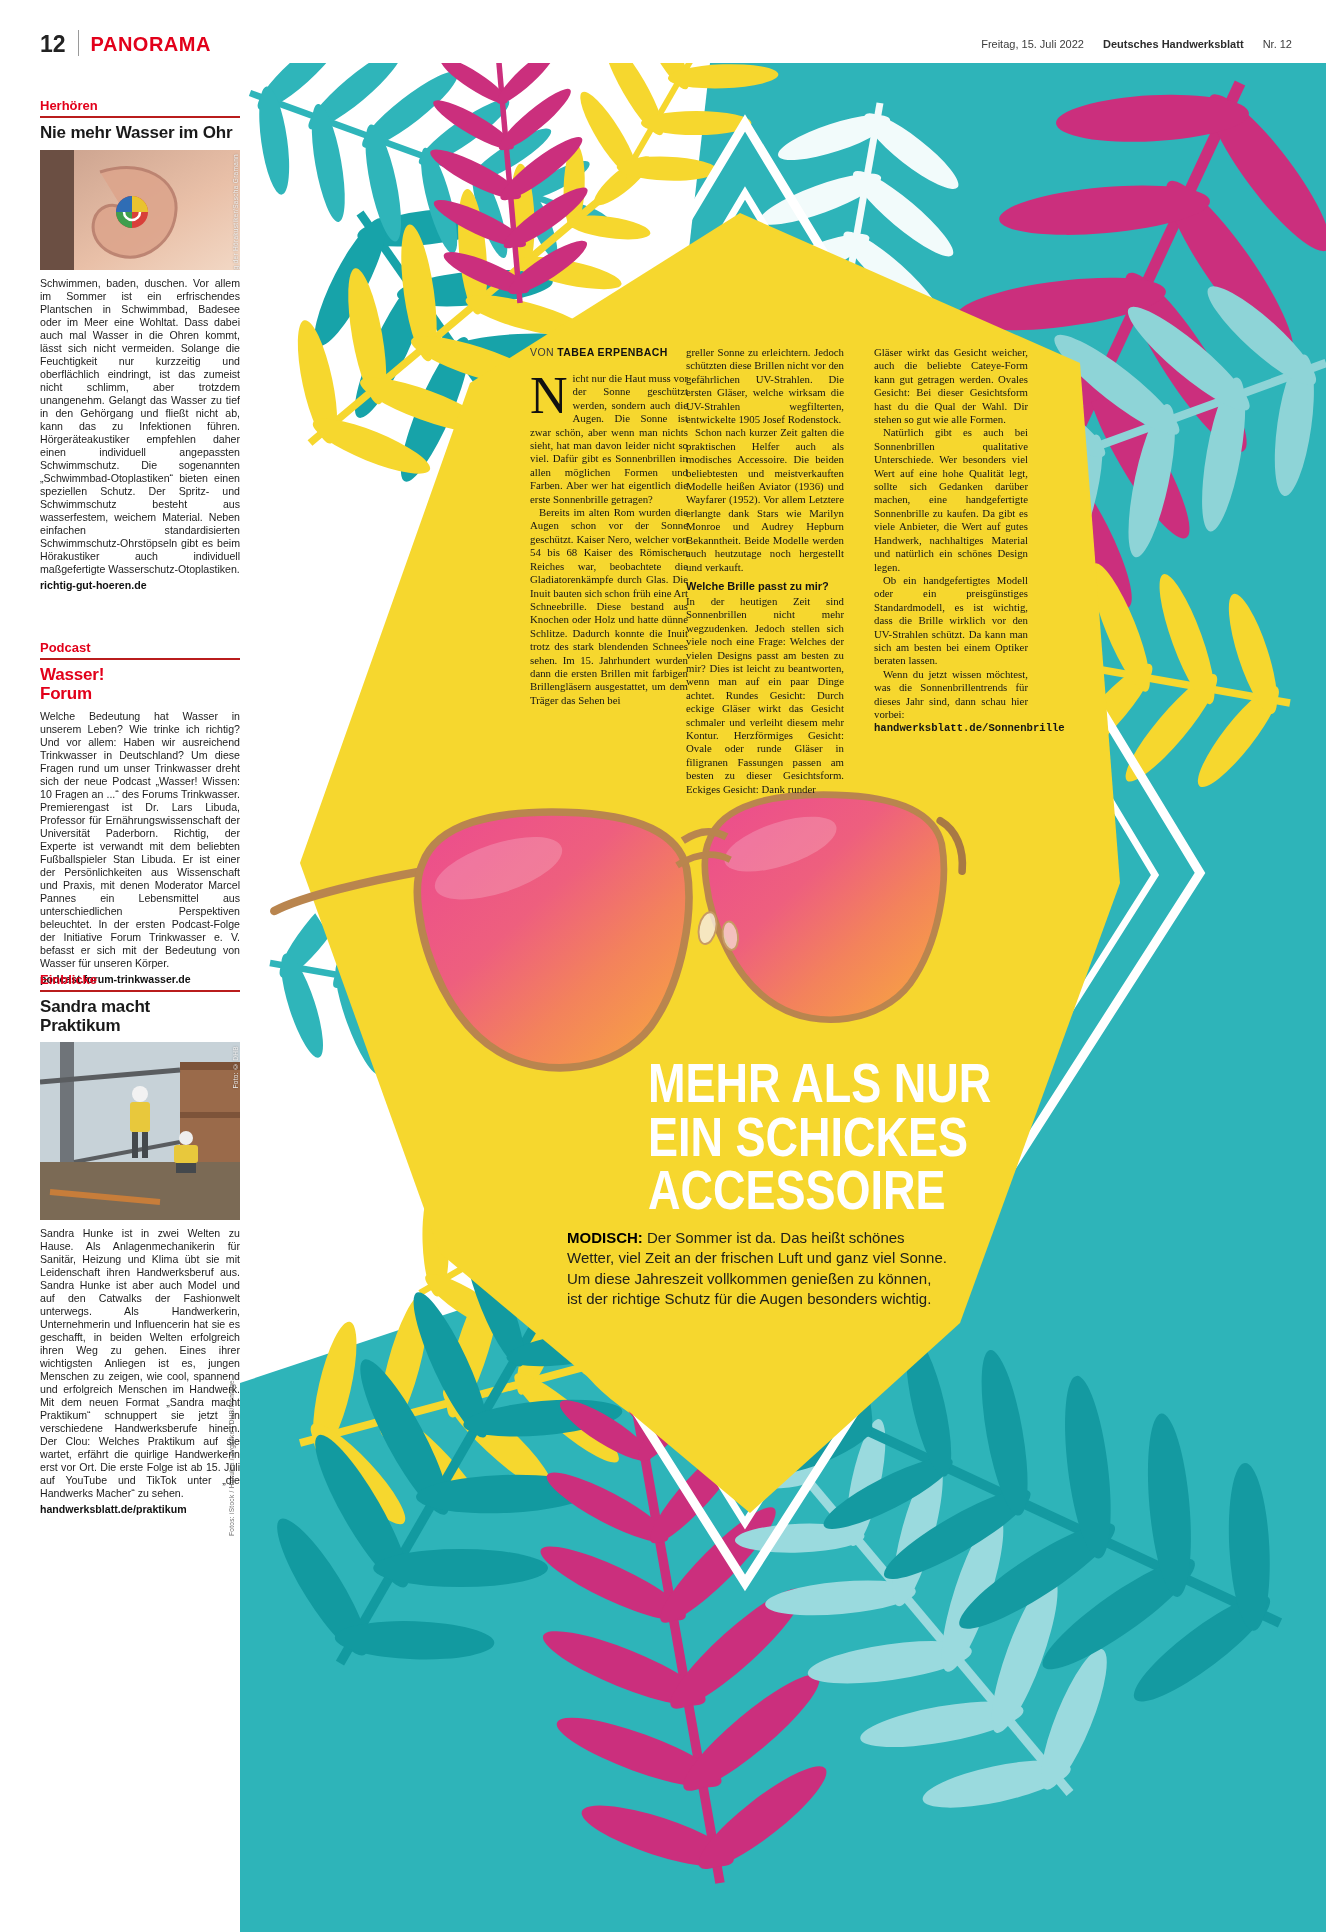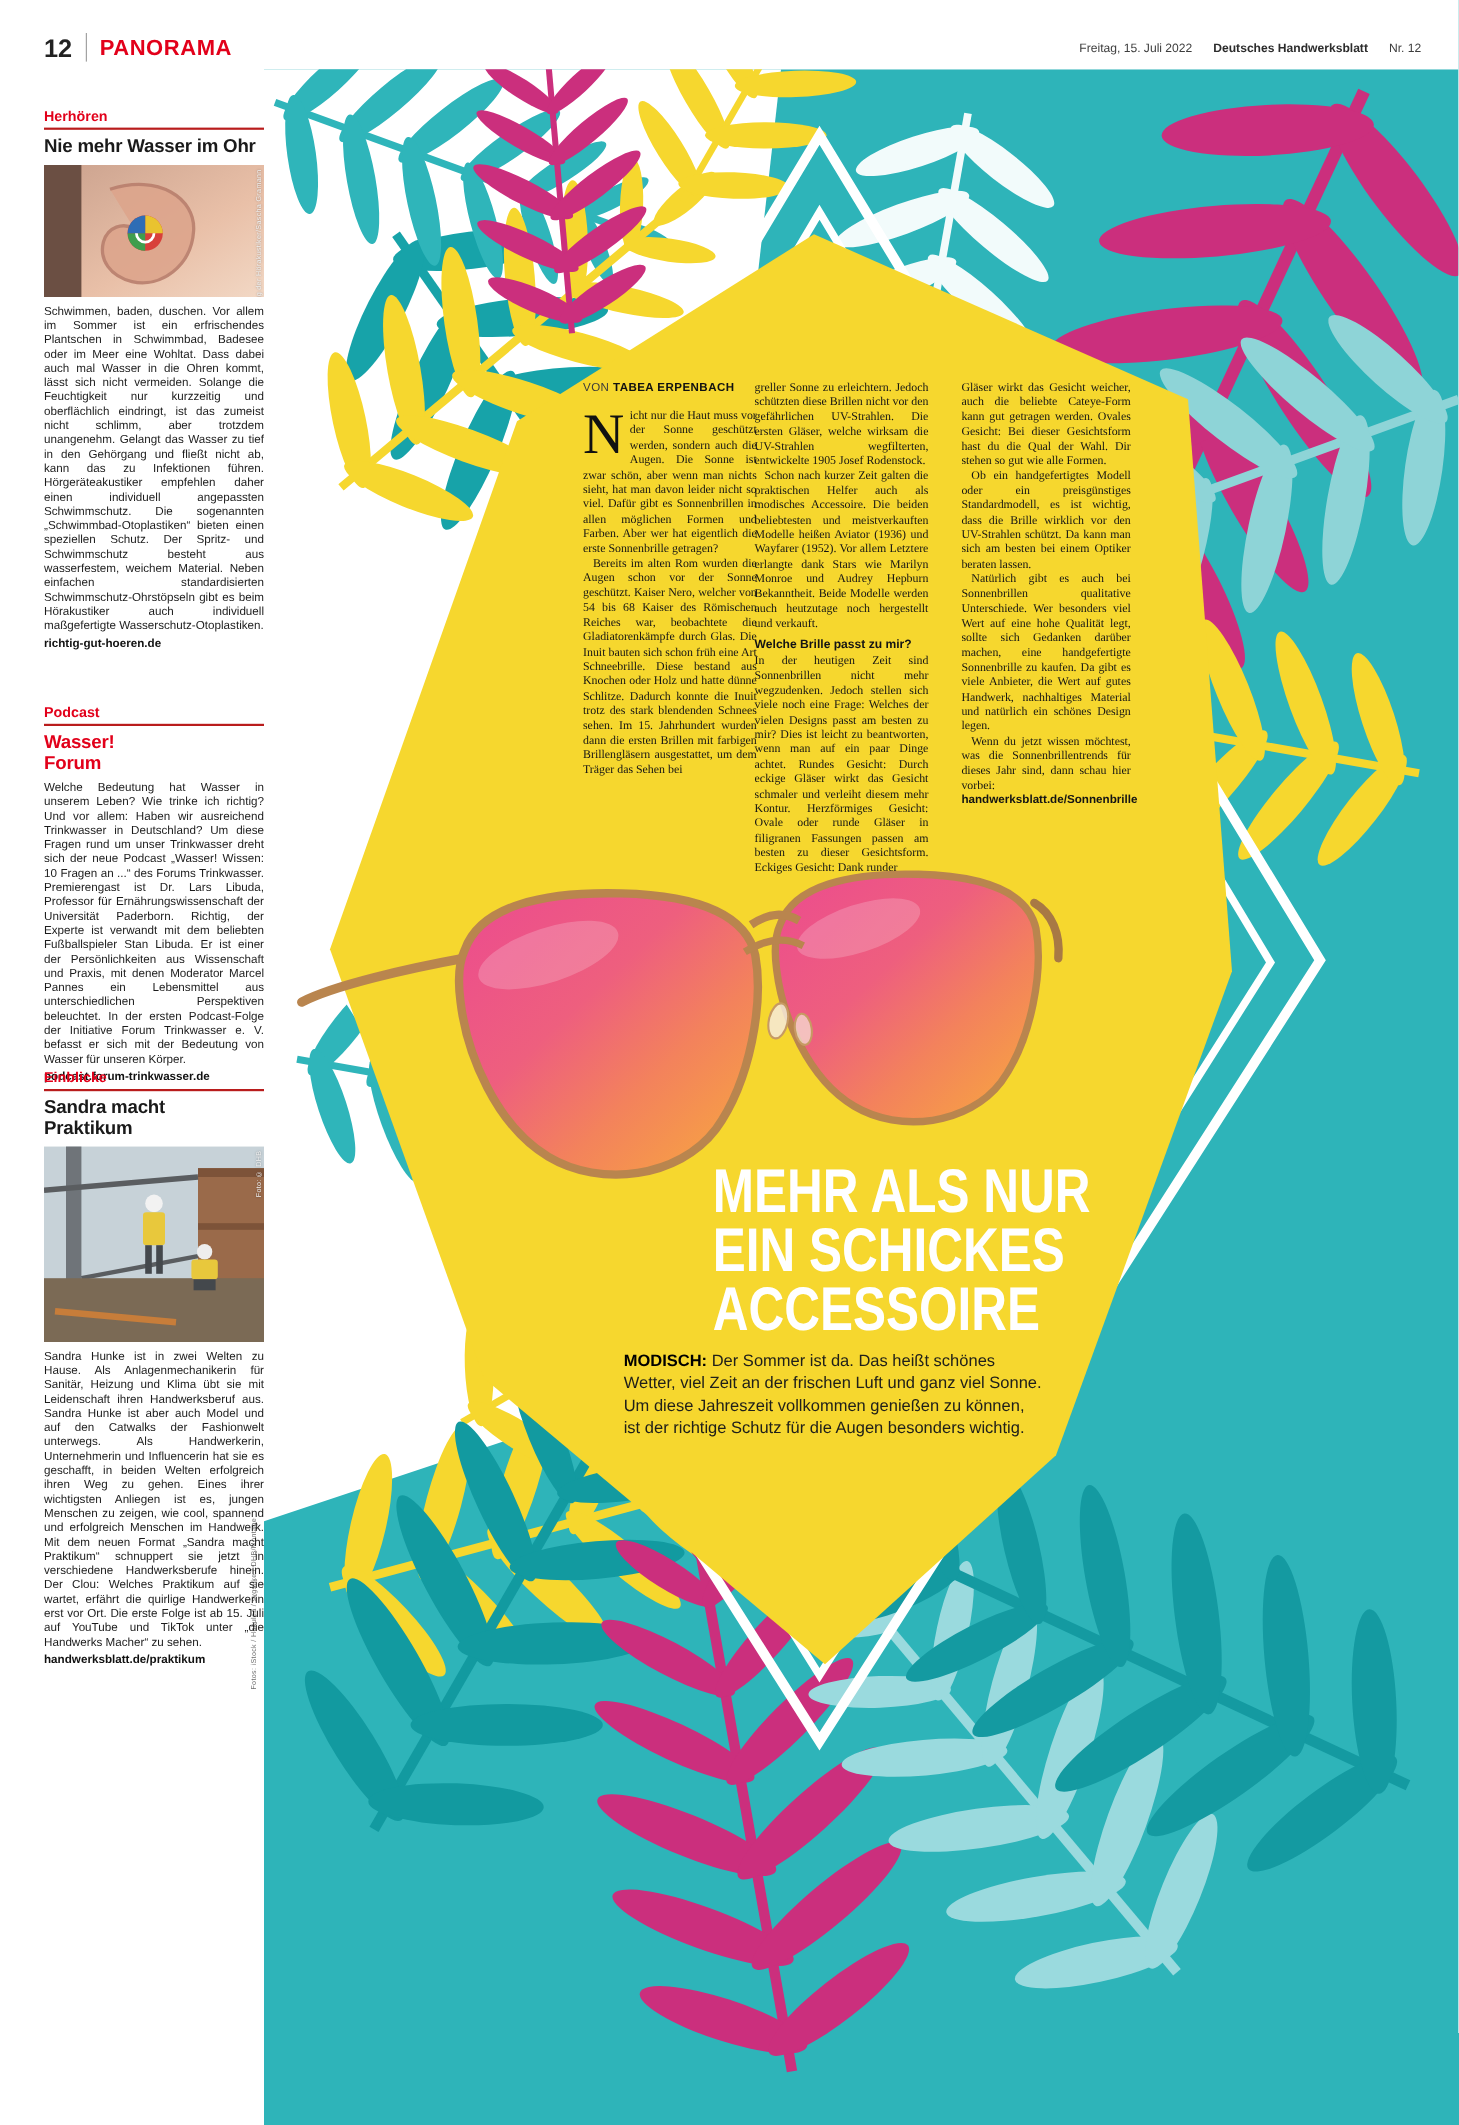--- a/index.html
+++ b/index.html
@@ -30,21 +30,21 @@
   .illus{position:absolute;left:240px;top:63px;width:1086px;height:1869px;}
 
   
   .byline{position:absolute;left:530px;top:346px;font-size:10.5px;letter-spacing:.4px;color:#3b3b3b;}
   .byline b{color:#111;}
   .acol{position:absolute;font-family:"Liberation Serif",serif;font-size:10.8px;line-height:13.4px;text-align:justify;color:#141414;}
   .acol p{margin:0;text-indent:9px;}
   .acol p.first{text-indent:0;}
   .dropcap{float:left;font-size:52px;line-height:41px;padding:3px 5px 0 0;color:#111;}
   .subhead{font-family:"Liberation Sans",sans-serif;font-weight:bold;font-size:11px;line-height:13px;margin:6px 0 2px 0 !important;text-indent:0 !important;text-align:left;}
-  .col-link{font-family:Liberation Sans, sans-serif;font-weight:bold;font-size:10.6px;}
+  .col-link{font-family:Liberation Mono, monospace;font-weight:bold;font-size:10.6px;}
 
   .headline{position:absolute;left:648px;top:1056px;color:#fff;font-weight:bold;font-size:50px;line-height:.96;letter-spacing:0;transform:scale(.9,1.12);transform-origin:left top;white-space:nowrap;}
   .standfirst{position:absolute;left:567px;top:1228px;width:382px;font-size:15px;line-height:1.36;color:#20201a;}
   .standfirst .lbl{color:#000000;font-weight:bold;}
 </style>
 </head>
 <body>
 
 <div class="page">
 
@@ -139,22 +139,22 @@
 
   <div class="acol" style="left:686px;top:346px;width:158px;">
     <p class="first"><span>greller Sonne zu erleichtern. Jedoch schützten diese Brillen nicht vor den gefährlichen UV-Strahlen. Die ersten Gläser, welche wirksam die UV-Strahlen wegfilterten, entwickelte 1905 Josef Rodenstock.</span></p>
     <p><span>Schon nach kurzer Zeit galten die praktischen Helfer auch als modisches Accessoire. Die beiden beliebtesten und meistverkauften Modelle heißen Aviator (1936) und Wayfarer (1952). Vor allem Letztere erlangte dank Stars wie Marilyn Monroe und Audrey Hepburn Bekanntheit. Beide Modelle werden auch heutzutage noch hergestellt und verkauft.</span></p>
     <p class="subhead">Welche Brille passt zu mir?</p>
     <p class="first"><span>In der heutigen Zeit sind Sonnenbrillen nicht mehr wegzudenken. Jedoch stellen sich viele noch eine Frage: Welches der vielen Designs passt am besten zu mir? Dies ist leicht zu beantworten, wenn man auf ein paar Dinge achtet. Rundes Gesicht: Durch eckige Gläser wirkt das Gesicht schmaler und verleiht diesem mehr Kontur. Herzförmiges Gesicht: Ovale oder runde Gläser in filigranen Fassungen passen am besten zu dieser Gesichtsform. Eckiges Gesicht: Dank runder</span></p>
   </div>
 
   <div class="acol" style="left:874px;top:346px;width:154px;">
     <p class="first"><span>Gläser wirkt das Gesicht weicher, auch die beliebte Cateye-Form kann gut getragen werden. Ovales Gesicht: Bei dieser Gesichtsform hast du die Qual der Wahl. Dir stehen so gut wie alle Formen.</span></p>
+    <p><span>Natürlich gibt es auch bei Sonnenbrillen qualitative Unterschiede. Wer besonders viel Wert auf eine hohe Qualität legt, sollte sich Gedanken darüber machen, eine handgefertigte Sonnenbrille zu kaufen. Da gibt es viele Anbieter, die Wert auf gutes Handwerk, nachhaltiges Material und natürlich ein schönes Design legen.</span></p>
     <p><span>Ob ein handgefertigtes Modell oder ein preisgünstiges Standardmodell, es ist wichtig, dass die Brille wirklich vor den UV-Strahlen schützt. Da kann man sich am besten bei einem Optiker beraten lassen.</span></p>
-    <p><span>Natürlich gibt es auch bei Sonnenbrillen qualitative Unterschiede. Wer besonders viel Wert auf eine hohe Qualität legt, sollte sich Gedanken darüber machen, eine handgefertigte Sonnenbrille zu kaufen. Da gibt es viele Anbieter, die Wert auf gutes Handwerk, nachhaltiges Material und natürlich ein schönes Design legen.</span></p>
     <p><span>Wenn du jetzt wissen möchtest, was die Sonnenbrillentrends für dieses Jahr sind, dann schau hier vorbei:</span> <span class="col-link">handwerksblatt.de/Sonnenbrille</span></p>
   </div>
 
   <div class="headline">
     <div>MEHR ALS NUR</div>
     <div>EIN SCHICKES</div>
     <div>ACCESSOIRE</div>
   </div>
 
   <div class="standfirst">

